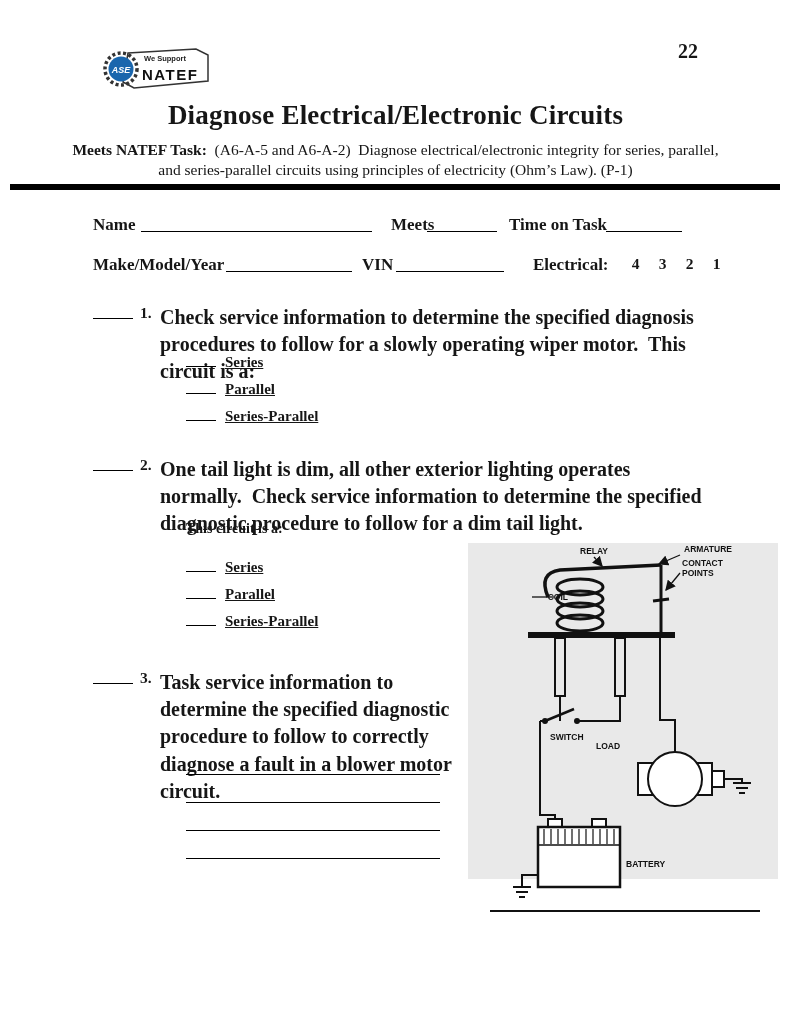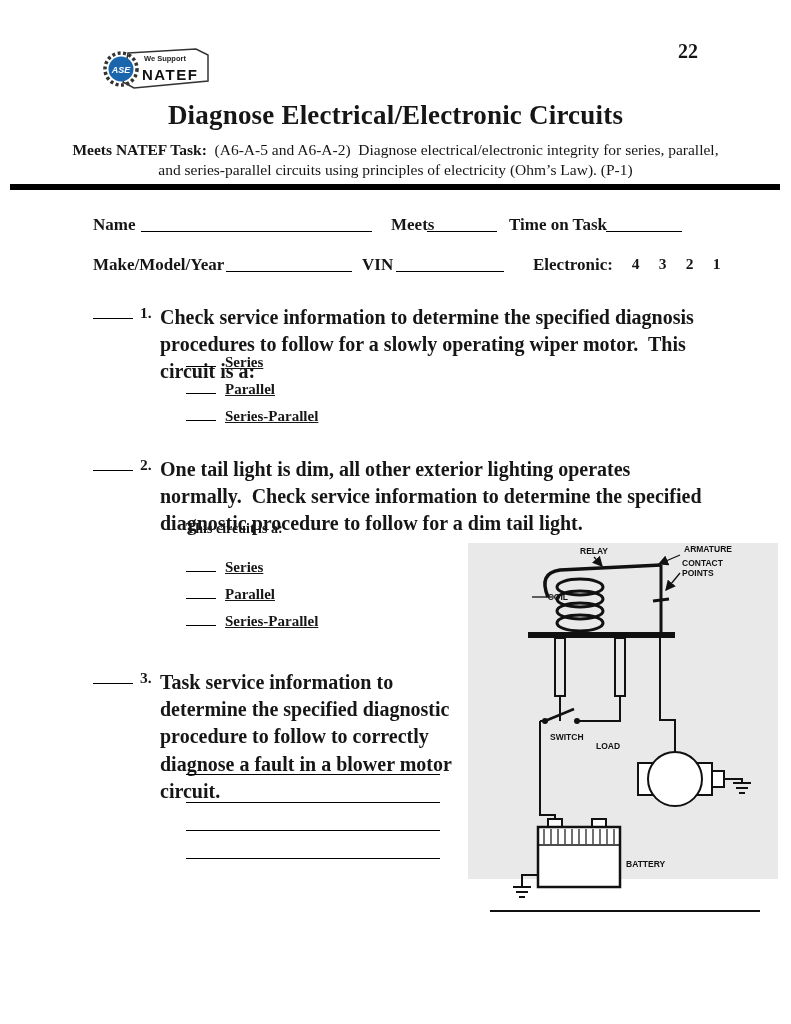--- a/index.html
+++ b/index.html
@@ -56,21 +56,21 @@
   <div class="line" style="left:427px; top:231px; width:70px;"></div>
   <span class="lbl" style="left:509px; top:215px;">Time on Task</span>
   <div class="line" style="left:606px; top:231px; width:76px;"></div>
 </div>
 
 <div>
   <span class="lbl" style="left:93px; top:255px;">Make/Model/Year</span>
   <div class="line" style="left:226px; top:271px; width:126px;"></div>
   <span class="lbl" style="left:362px; top:255px;">VIN</span>
   <div class="line" style="left:396px; top:271px; width:108px;"></div>
-  <span class="lbl" style="left:533px; top:255px;">Electronic:</span>
+  <span class="lbl" style="left:533px; top:255px;">Electrical:</span>
   <span class="abs" style="left:624px; top:255px;">
     <span class="eval-num">4</span>
     <span class="eval-num">3</span>
     <span class="eval-num">2</span>
     <span class="eval-num">1</span>
   </span>
 </div>
 
 <div>
   <div class="line" style="left:93px; top:318px; width:40px;"></div>

